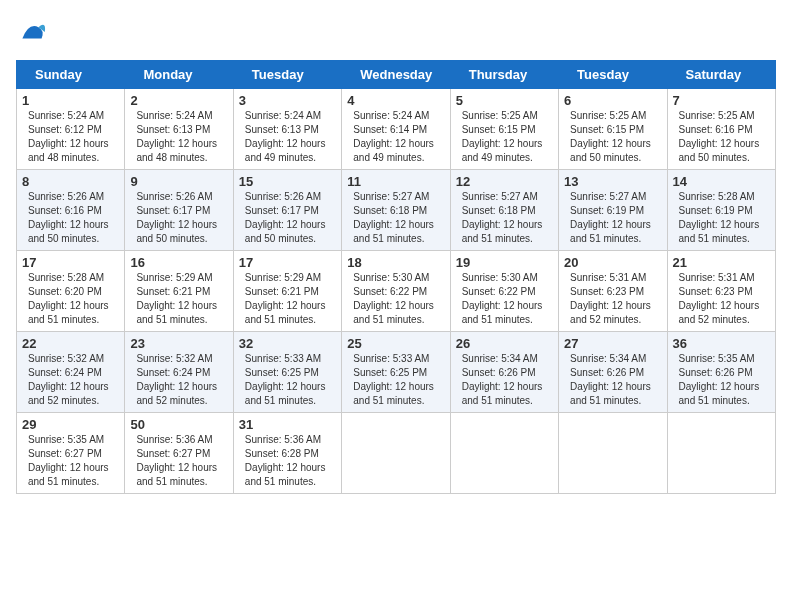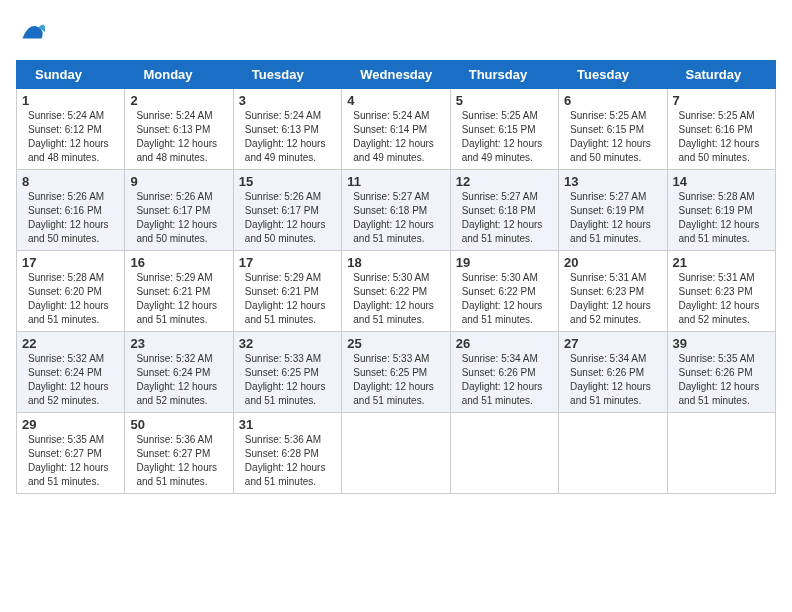--- a/index.html
+++ b/index.html
@@ -230,21 +230,21 @@
         </td>
         <td>
           <span class="day-num">26</span>
           <div class="day-info">Sunrise: 5:34 AM<br>Sunset: 6:26 PM<br>Daylight: 12 hours and 51 minutes.</div>
         </td>
         <td>
           <span class="day-num">27</span>
           <div class="day-info">Sunrise: 5:34 AM<br>Sunset: 6:26 PM<br>Daylight: 12 hours and 51 minutes.</div>
         </td>
         <td>
-          <span class="day-num">39</span>
+          <span class="day-num">36</span>
           <div class="day-info">Sunrise: 5:35 AM<br>Sunset: 6:26 PM<br>Daylight: 12 hours and 51 minutes.</div>
         </td>
       </tr>
       <tr>
         <td>
           <span class="day-num">29</span>
           <div class="day-info">Sunrise: 5:35 AM<br>Sunset: 6:27 PM<br>Daylight: 12 hours and 51 minutes.</div>
         </td>
         <td>
           <span class="day-num">50</span>

